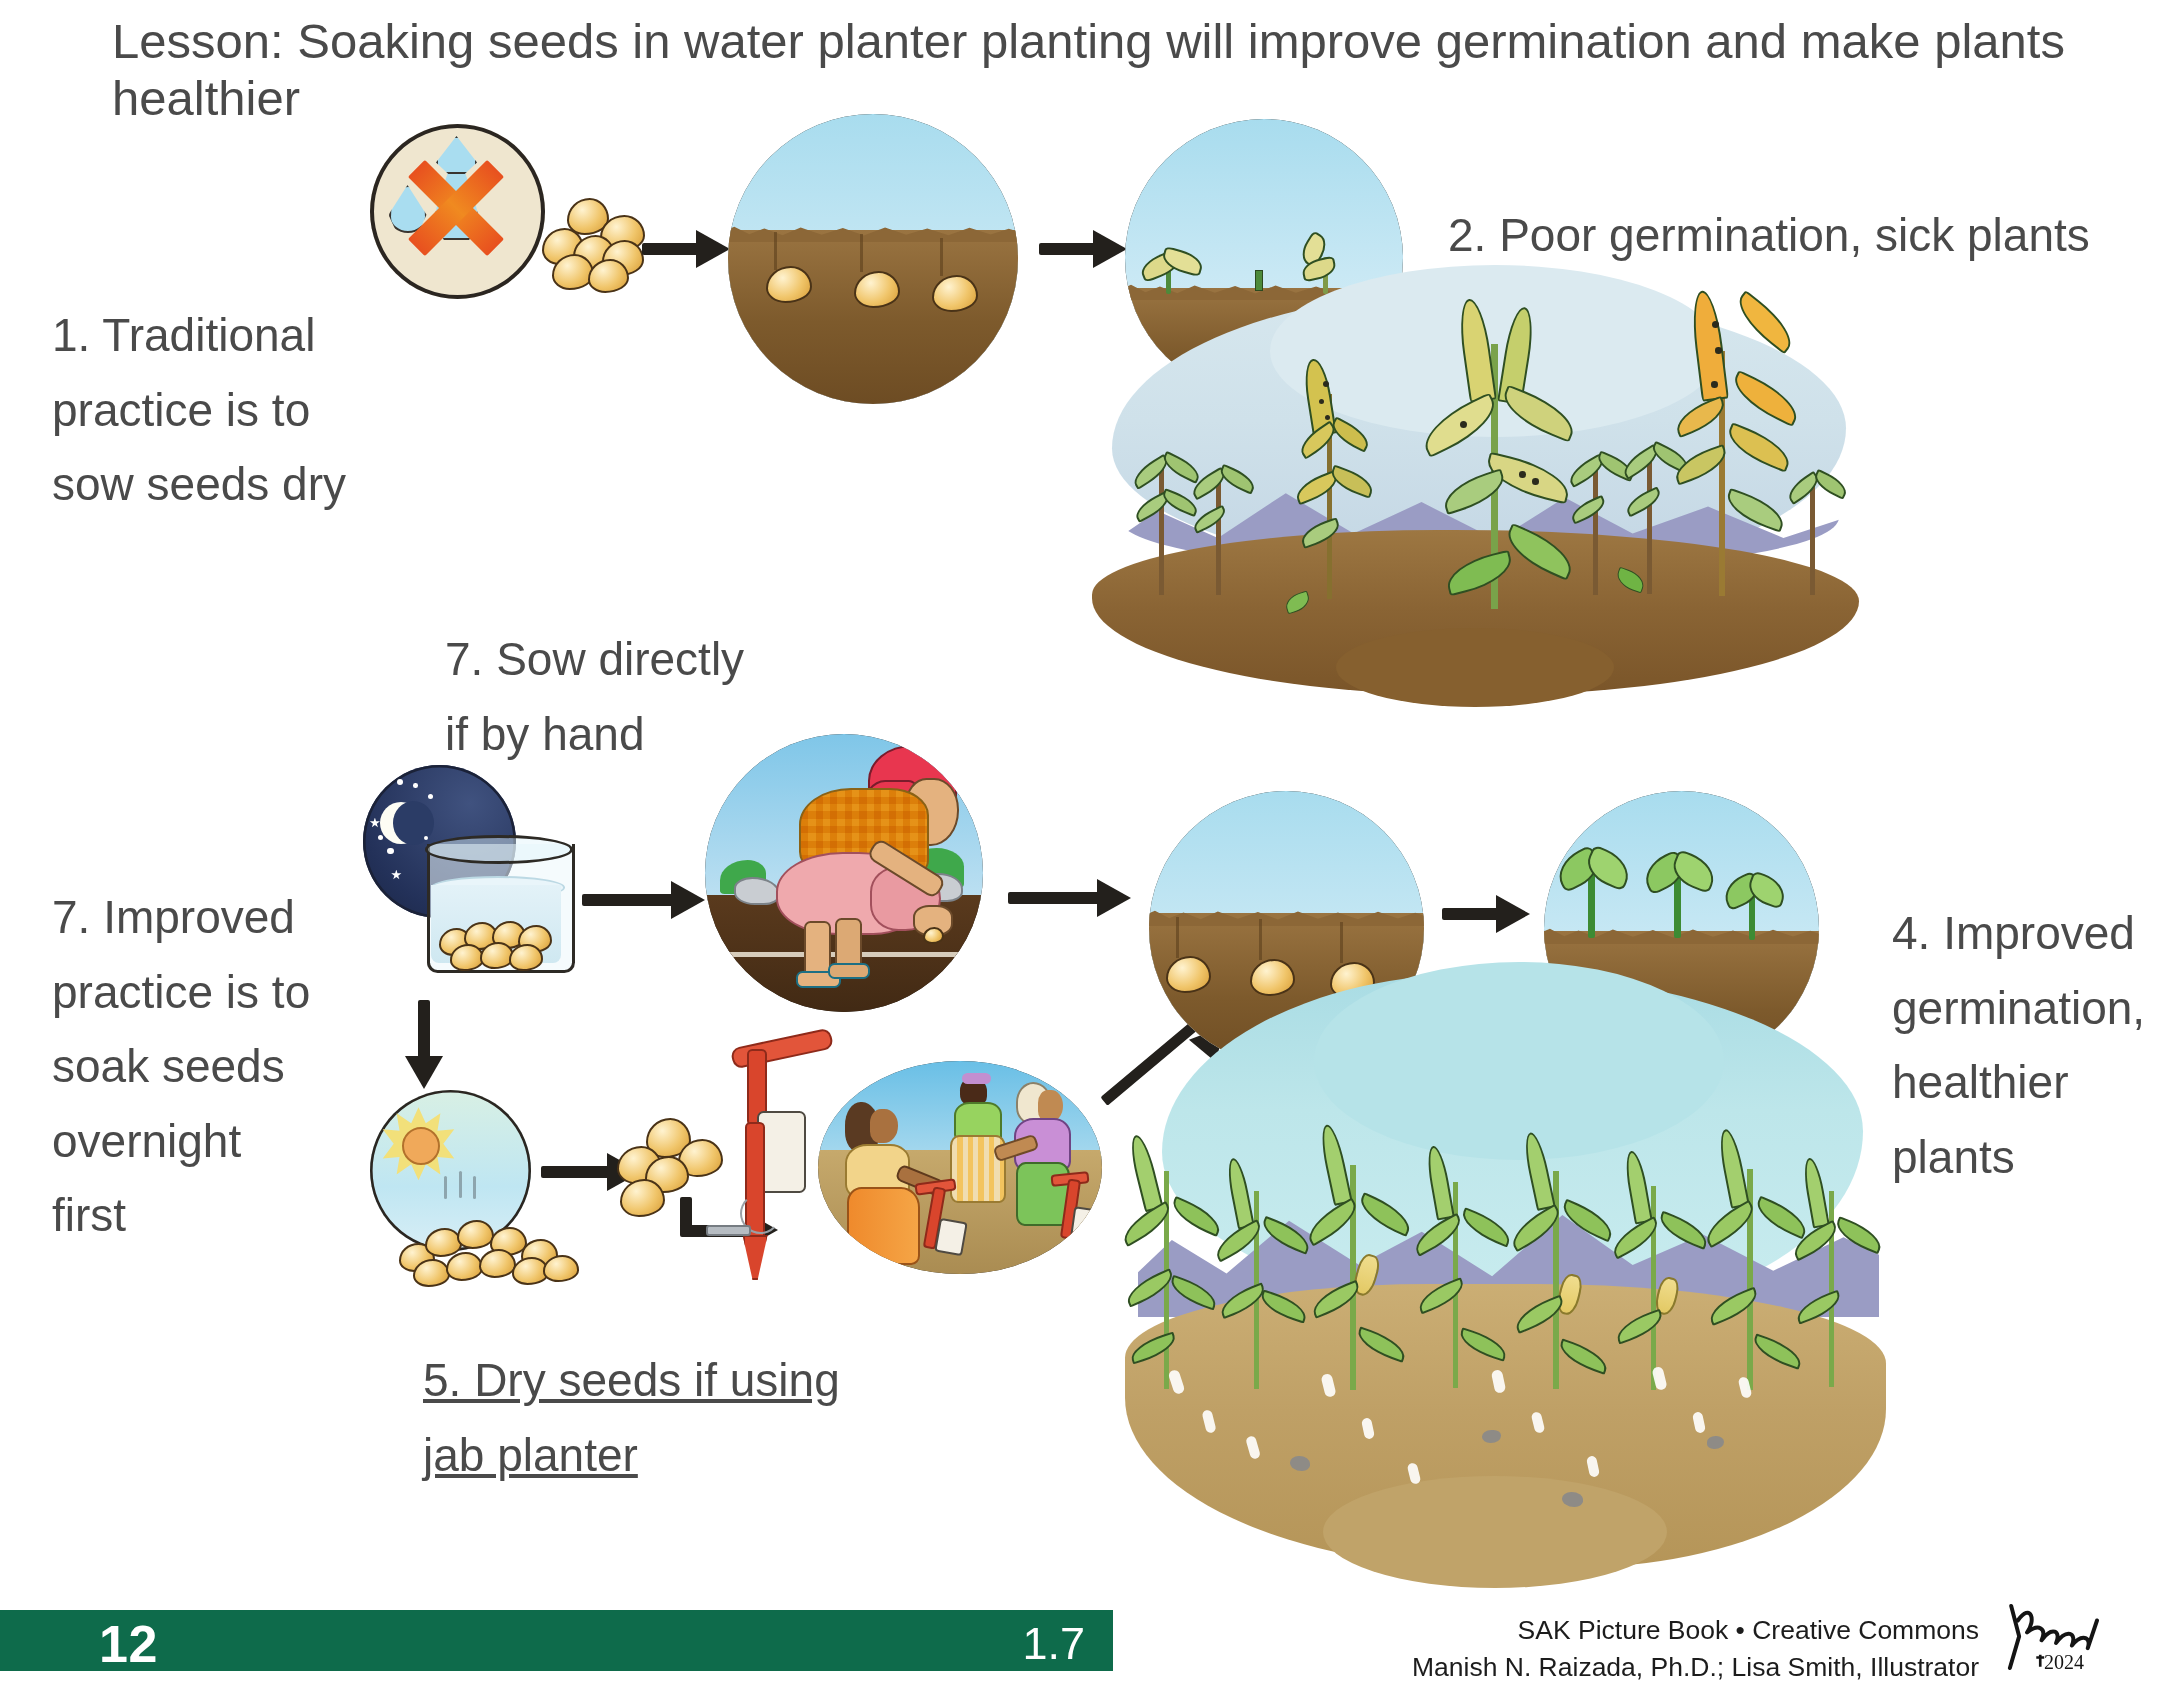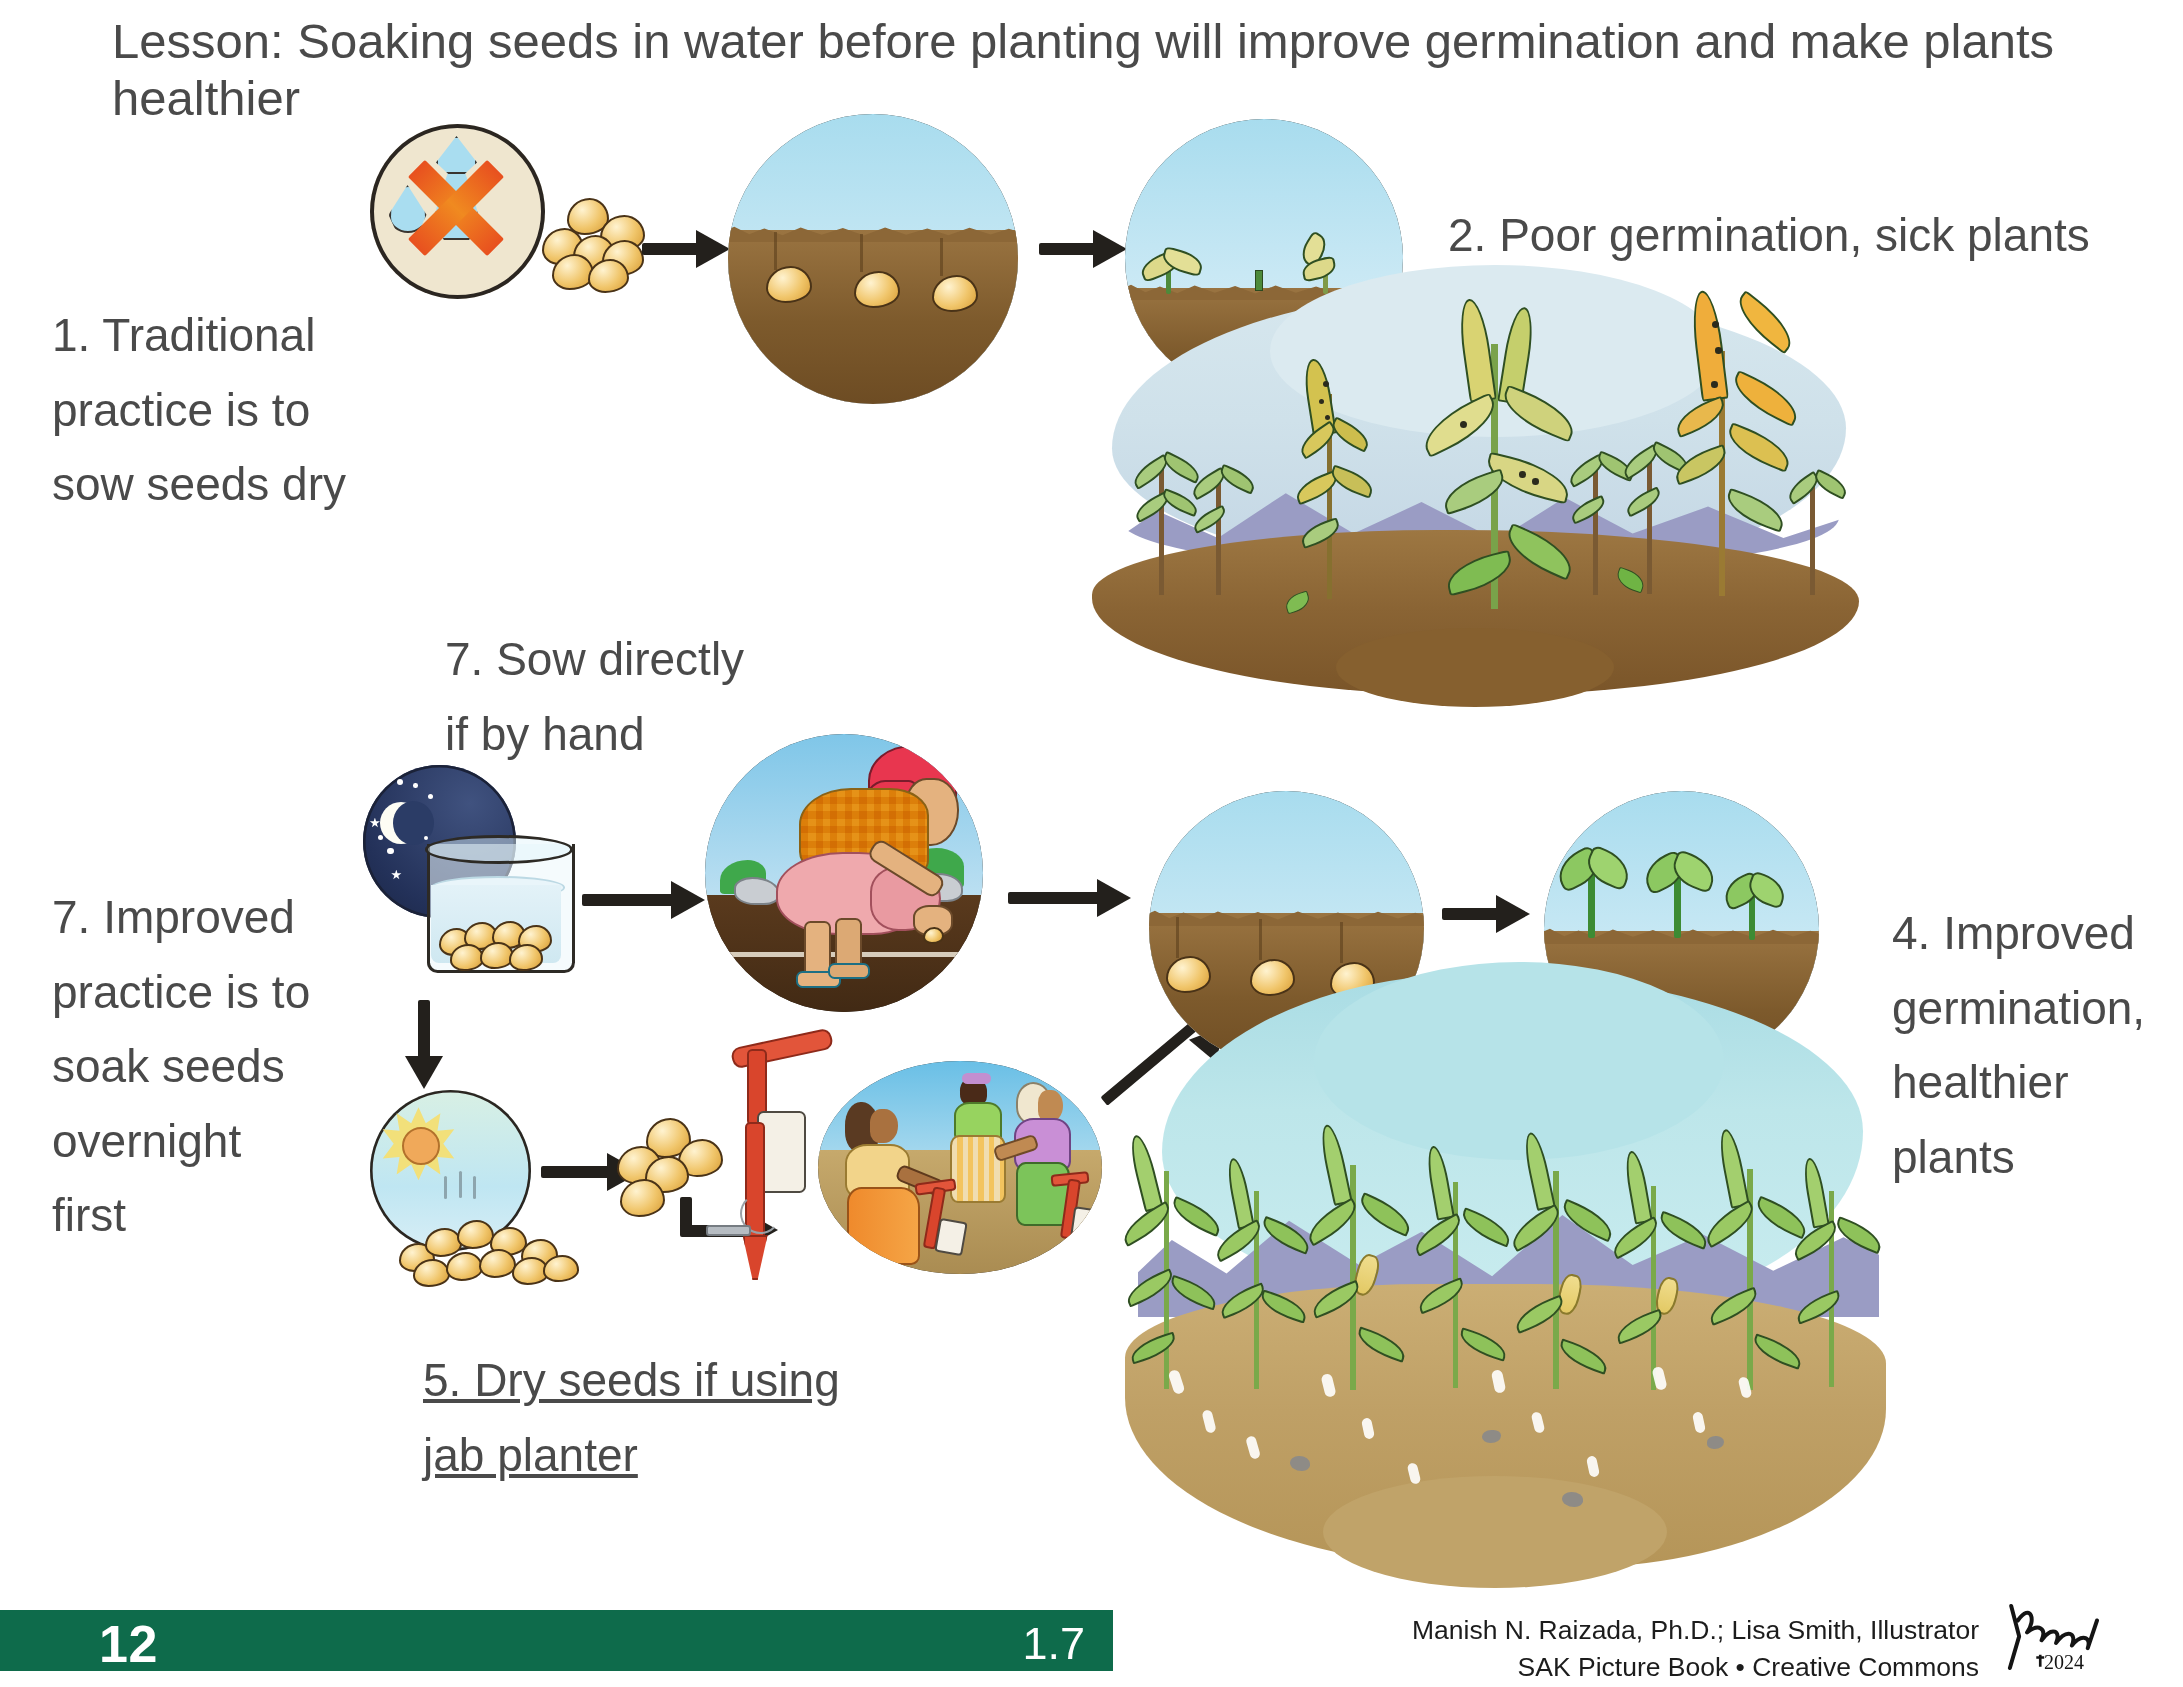--- a/index.html
+++ b/index.html
@@ -44,21 +44,21 @@
   .arrow .head{position:absolute;top:-13.2px;width:0;height:0;
         border-top:19px solid transparent;border-bottom:19px solid transparent;
         border-left:34px solid #23201c;}
 
   
   .blade{position:absolute;transform-origin:bottom center;}
 </style>
 </head>
 <body>
 
-<div class="abs" id="title">Lesson: Soaking seeds in water before planting will improve germination and make plants healthier</div>
+<div class="abs" id="title">Lesson: Soaking seeds in water planter planting will improve germination and make plants healthier</div>
 
 <div class="abs" style="left:370px;top:124px;">
   <div class="circ" style="left:0;top:0;width:175px;height:175px;background:#efe6cf;box-shadow:0 0 0 4px #2b2621 inset;">
 
     <div class="abs" style="left:18.5px;top:61px;width:34px;height:44px;background:#a9ddf0;border:2.6px solid #3a3530;
                 border-radius:50% 50% 50% 50%/66% 66% 34% 34%;transform:rotate(0deg);
                 clip-path:polygon(50% 0,100% 62%,78% 100%,22% 100%,0 62%);"></div>
     <div class="abs" style="left:64px;top:25px;width:41px;height:87px;background:#a9ddf0;border:2.6px solid #3a3530;
                 clip-path:polygon(50% 0,90% 55%,100% 78%,78% 100%,22% 100%,0 78%,10% 55%);"></div>
     <div class="abs" style="left:66px;top:12px;width:37px;height:34px;background:#a9ddf0;border:2.6px solid #3a3530;
@@ -581,22 +581,22 @@
 jab planter</div>
 <div class="abs step-label" id="label6">4. Improved
 germination,
 healthier
 plants</div>
 
 <div class="abs" id="footer-bar"></div>
 <div class="abs" id="page-no">12</div>
 <div class="abs" id="section-no">1.7</div>
 <div class="abs" id="credits">
+  <div>SAK Picture Book • Creative Commons</div>
   <div>Manish N. Raizada, Ph.D.; Lisa Smith, Illustrator</div>
-  <div>SAK Picture Book • Creative Commons</div>
 </div>
 <div class="abs" id="signature">
   <svg width="132" height="86" viewBox="0 0 200 130">
     <path d="M20 18 L32 64 L18 112 M30 40 C50 12, 58 40, 44 58 C62 44, 74 52, 66 70 C82 48, 96 56, 88 74
              C104 52, 120 58, 112 78 C126 60, 142 64, 136 82 L150 40" fill="none" stroke="#141414" stroke-width="6" stroke-linecap="round" stroke-linejoin="round"></path>
     <path d="M58 96 L70 96 M64 92 L64 110" fill="none" stroke="#141414" stroke-width="4"></path>
   </svg>
   <div class="abs" style="left:46px;top:57px;font-size:20px;color:#141414;font-family:'Liberation Serif',serif;">2024</div>
 </div>
 

